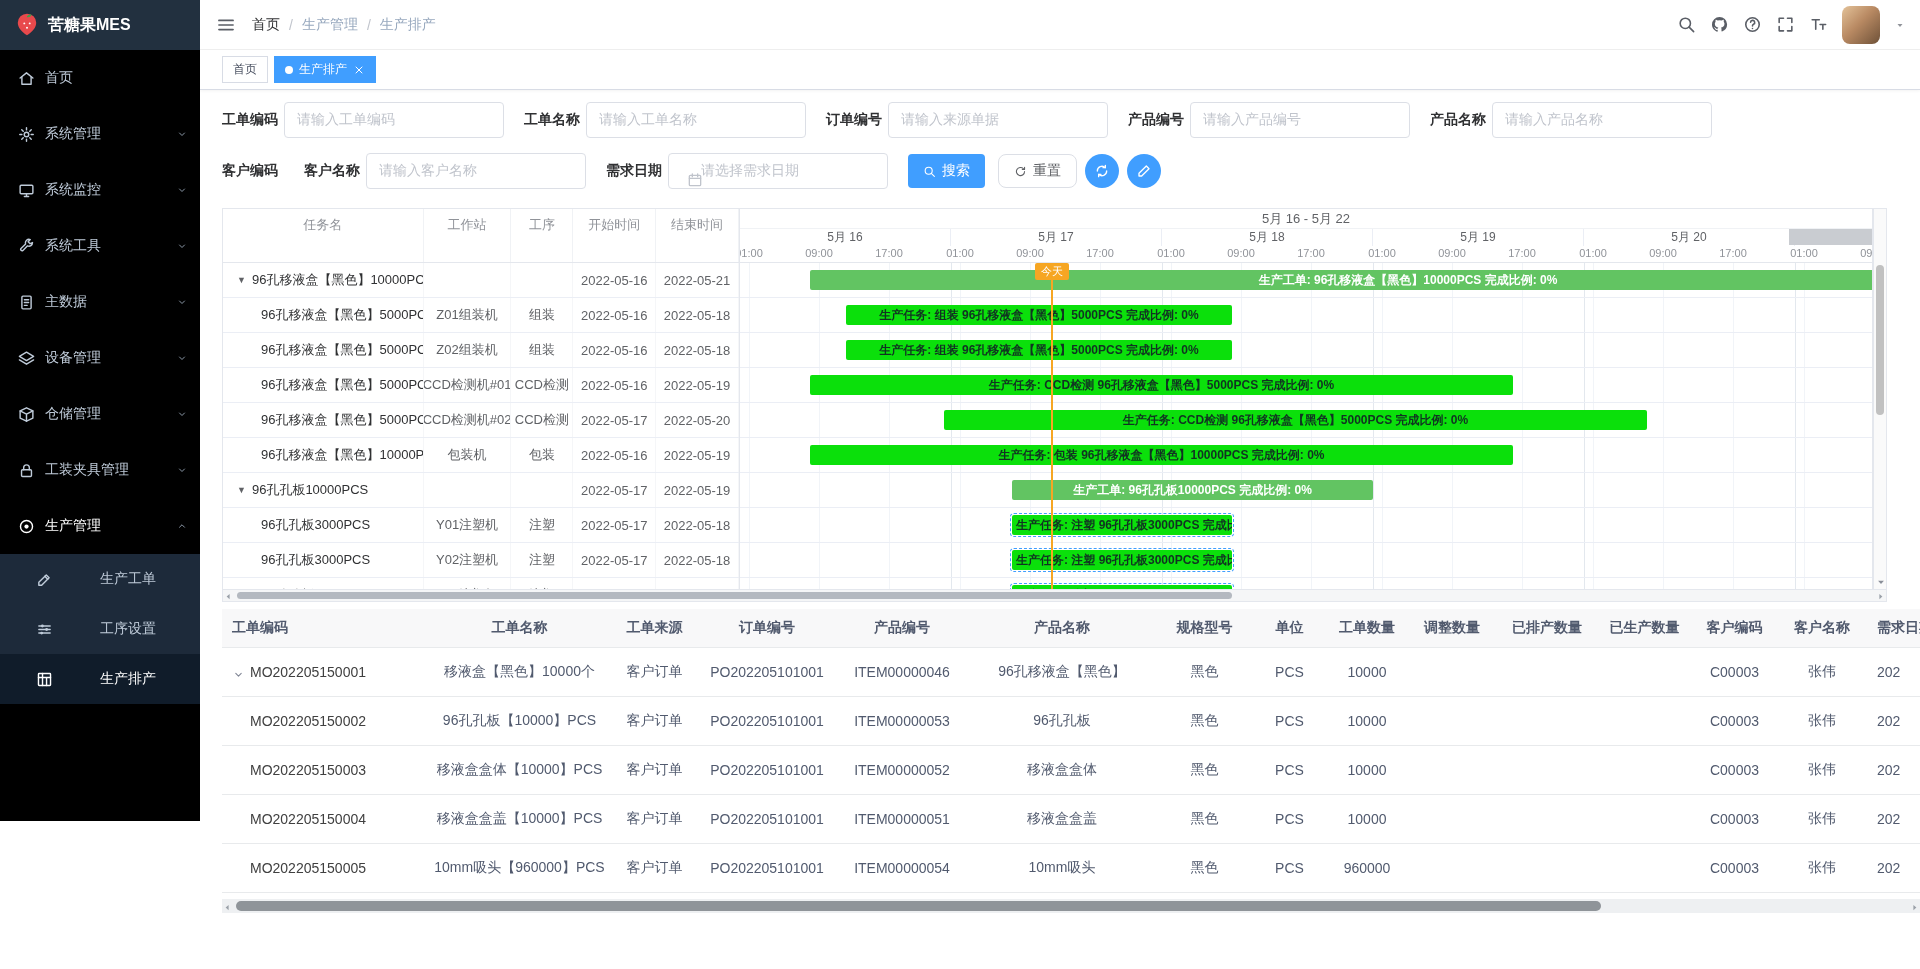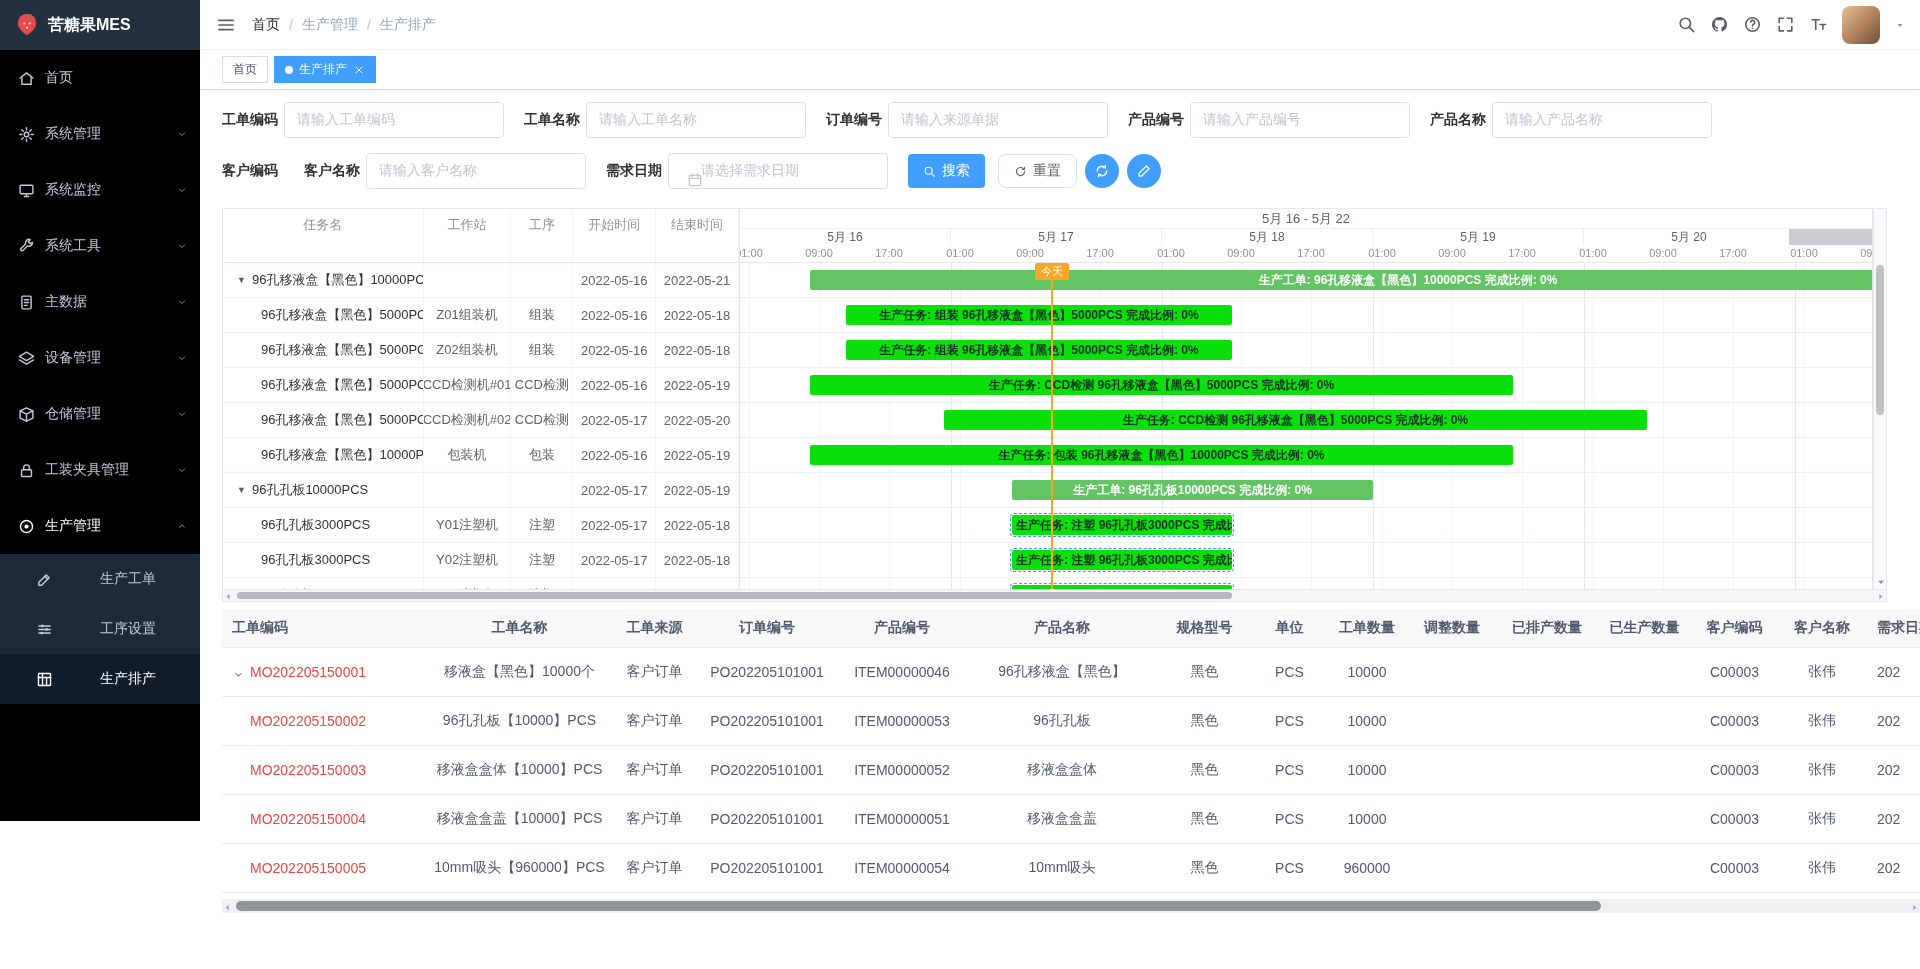--- a/index.html
+++ b/index.html
@@ -117,21 +117,21 @@
   .orders { position:absolute; top:609px; left:22px; width:1698px; }
   .o-wrap { width:1698px; overflow:hidden; }
   table { width:1785px; table-layout:fixed; border-collapse:collapse; }
   thead th { height:38px; background:#f8f8f9; color:#515a6e; font-size:14px; font-weight:bold;
     border-bottom:1px solid #e8eaec; text-align:center; white-space:nowrap; overflow:hidden; }
   th.left, td.left { text-align:left; padding-left:10px; }
   tbody td { height:49px; font-size:14px; color:#515a6e; border-bottom:1px solid #e8eaec; text-align:center;
     white-space:nowrap; overflow:hidden; }
   .row-chevron { display:inline-block; width:13px; height:13px; color:#808695; vertical-align:-2px; margin-right:5px; }
   .chev-pad { display:inline-block; width:18px; }
-  a.mo-link { color:#ef4444; text-decoration:none; cursor:pointer; }
+  a.mo-link { color:#404040; text-decoration:none; cursor:pointer; }
   .o-hscroll { position:relative; margin-top:6px; height:14px; background:#eef0f2; }
   .o-hthumb { position:absolute; left:14px; top:2px; width:1365px; height:10px; background:#8f9499; border-radius:5px; }
   .o-hscroll .sb-arrow { top:2px; }
 </style>
 </head>
 <body>
 
 <aside class="sidebar">
   <div class="logo">
     <span id="logo-icon">

